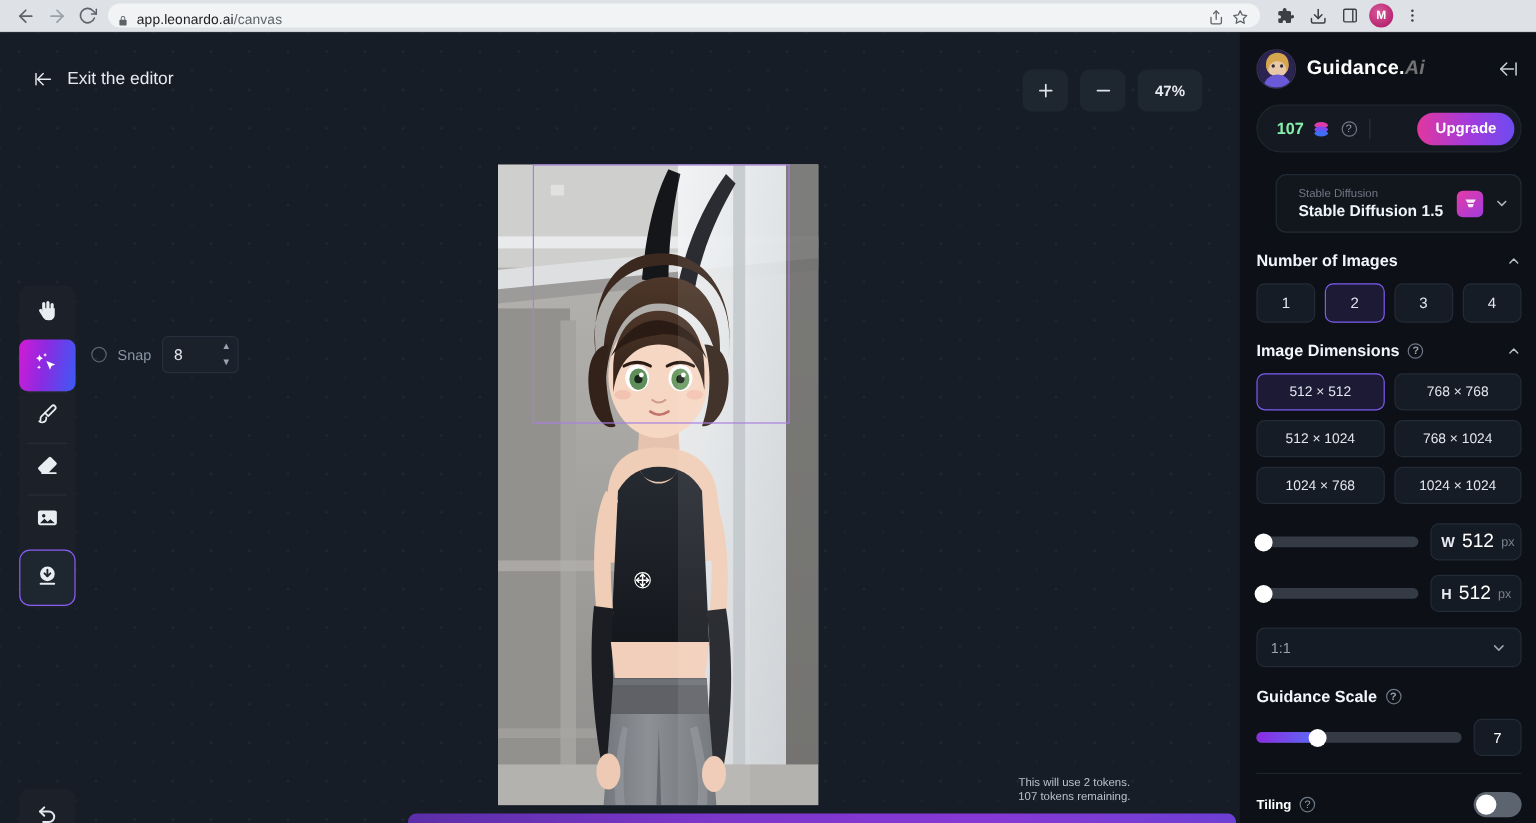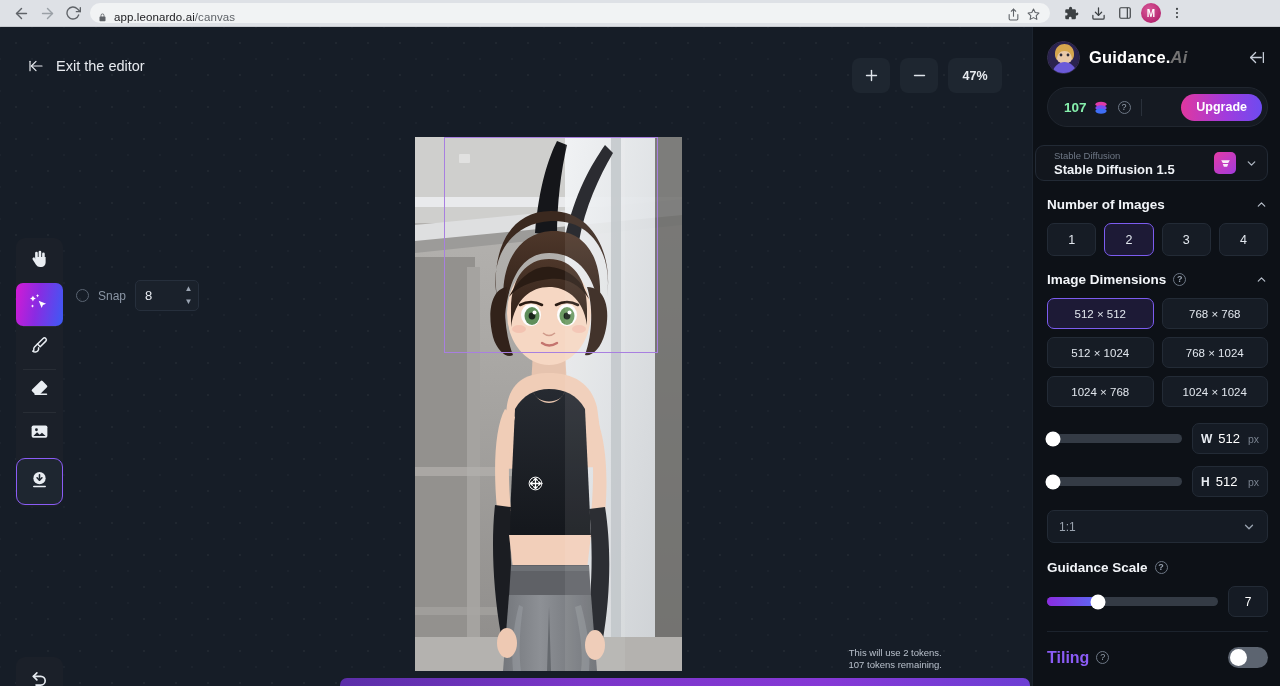--- a/index.html
+++ b/index.html
@@ -256,22 +256,22 @@
     margin-left: auto;
     height: 27px; padding: 0 15px;
     border-radius: 14px;
     background: linear-gradient(90deg, #e0379f 0%, #a13bdd 55%, #6d4bf0 100%);
     color: #fff; font-size: 12.5px; font-weight: bold;
     display: flex; align-items: center;
     cursor: pointer;
   }
 
   .model-card {
-    margin: 18px 12px 0 2px;
-    height: 36px;
+    margin: 18px 12px 0 30px;
+    height: 49px;
     background: #12161d;
     border: 1px solid #222a35;
     border-radius: 9px;
     display: flex; align-items: center;
     padding: 0 9px 0 18px;
   }
   .model-texts { display: flex; flex-direction: column; gap: 1px; }
   .model-kicker { font-size: 9.5px; color: #6f7886; }
   .model-name { font-size: 13px; color: #f0f3f7; font-weight: bold; }
   .model-thumb {
@@ -347,21 +347,21 @@
   .wh-field {
     width: 76px; height: 31px;
     background: #151b24;
     border: 1px solid #232b36;
     border-radius: 7px;
     display: flex; align-items: center;
     padding: 0 8px;
     gap: 6px;
   }
   .wh-axis { color: #e8ecf2; font-size: 12px; font-weight: bold; }
-  .wh-val { color: #fff; font-size: 13px; }
+  .wh-val { color: #fff; font-size: 16px; }
   .wh-unit { color: #79828f; font-size: 10.5px; margin-left: auto; }
 
   .ratio-select {
     margin: 13px 12px 0 14px;
     height: 33px;
     background: #151b24;
     border: 1px solid #232b36;
     border-radius: 7px;
     display: flex; align-items: center;
     padding: 0 11px;
@@ -388,21 +388,21 @@
     display: flex; align-items: center; justify-content: center;
     color: #fff; font-size: 12px;
   }
 
   .tiling-row {
     margin: 14px 12px 0 14px;
     border-top: 1px solid #1c232d;
     padding-top: 15px;
     display: flex; align-items: center;
   }
-  .tiling-label { color: #8b5cf6; font-size: 16px; font-weight: bold; }
+  .tiling-label { color: #ffffff; font-size: 11px; font-weight: bold; }
   .switch {
     margin-left: auto;
     width: 40px; height: 21px; border-radius: 11px;
     background: #5c6470; position: relative; cursor: pointer;
   }
   .switch .sknob {
     position: absolute; left: 2px; top: 2px;
     width: 17px; height: 17px; border-radius: 50%;
     background: #fff;
   }

